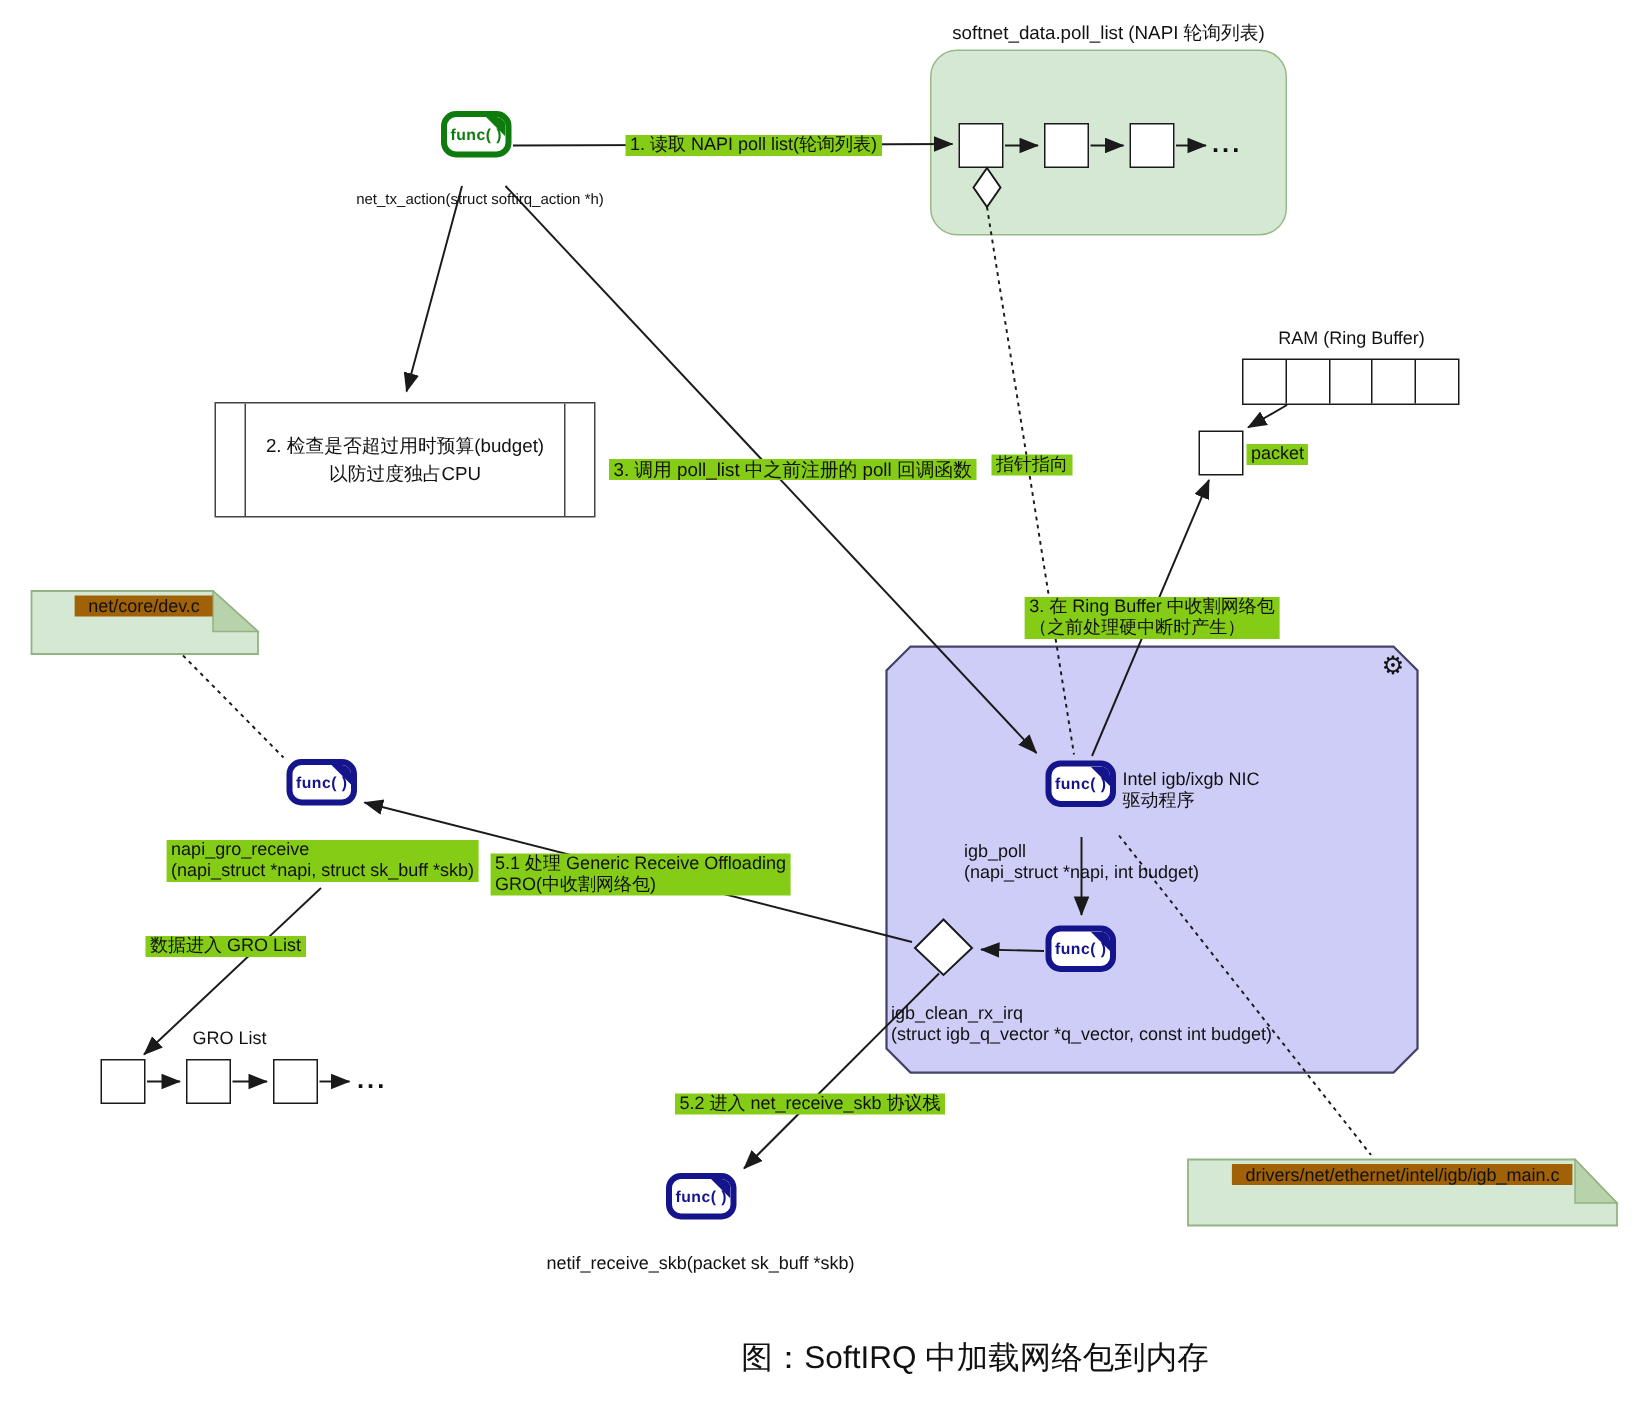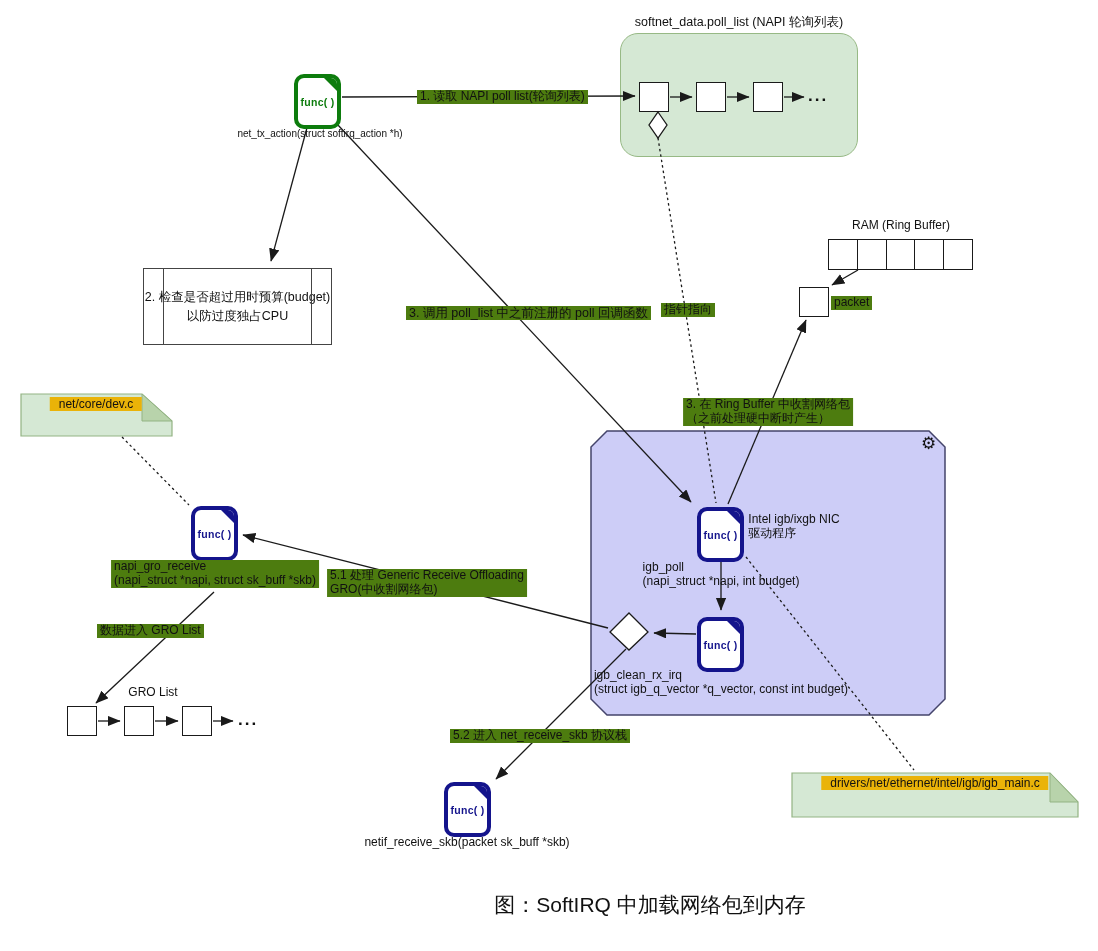--- a/index.html
+++ b/index.html
@@ -2,65 +2,65 @@
 <html><head>
 <meta charset="utf-8">
 <style>
   html,body{margin:0;padding:0;}
   body{
     width:1098px;height:951px;position:relative;background:#fff;
     font-family:"Liberation Sans","DejaVu Sans",sans-serif;color:#111;overflow:hidden;
   }
   .lbl{position:absolute;font-size:12px;line-height:1.15;white-space:nowrap;}
   .ctr{transform:translateX(-50%);}
-  .wbg{background:#4d7c0f;padding:0 3px;}
+  .wbg{background:#84cc16;padding:0 3px;}
   .two{white-space:normal;}
   
   .pollbox{
     position:absolute;left:620px;top:33px;width:238px;height:124px;
     background:#d5e8d4;border:1.4px solid #97b985;border-radius:18px;box-sizing:border-box;
   }
   
   .sq{position:absolute;width:30px;height:30px;background:#fff;border:1.4px solid #1a1a1a;box-sizing:border-box;}
   .dots{position:absolute;font-size:17px;font-weight:bold;letter-spacing:2px;}
   
   .procbox{
-    position:absolute;left:143px;top:268px;width:189px;height:77px;background:#fff;
+    position:absolute;left:143px;top:268px;width:254px;height:77px;background:#fff;
     border:1.3px solid #444;box-sizing:border-box;
     display:flex;align-items:center;justify-content:center;text-align:center;
     font-size:12.5px;line-height:1.45;
   }
   .procbox:before,.procbox:after{
     content:"";position:absolute;top:0;bottom:0;width:0;border-left:1.3px solid #444;
   }
   .procbox:before{left:19px;}
   .procbox:after{right:19px;}
   
   .ramrow{
     position:absolute;left:828px;top:239px;width:145px;height:31px;
     border:1.3px solid #1a1a1a;box-sizing:border-box;display:flex;background:#fff;
   }
   .ramrow .cell{flex:1;border-right:1.3px solid #1a1a1a;}
   .ramrow .cell:last-child{border-right:none;}
   
   .func{
-    position:absolute;width:47px;height:55px;box-sizing:border-box;background:#fff;
+    position:absolute;width:47px;height:31px;box-sizing:border-box;background:#fff;
     border:4px solid;border-radius:10px;overflow:hidden;
     display:flex;align-items:center;justify-content:center;
   }
   .func.green{border-color:#0d7c0d;color:#0d7c0d;}
   .func.navy{border-color:#14148c;color:#14148c;}
   .func .fold{
     position:absolute;top:0;right:0;width:0;height:0;border-style:solid;
     border-width:0 13px 13px 0;border-color:transparent currentColor transparent transparent;
   }
   .func .ft{font-weight:bold;font-size:10.5px;letter-spacing:.3px;}
   
   .fileicon{position:absolute;}
-  .filelabel{position:absolute;font-size:12px;background:#eab308;padding:0 9px;white-space:nowrap;transform:translateX(-50%);}
+  .filelabel{position:absolute;font-size:12px;background:#a16207;padding:0 9px;white-space:nowrap;transform:translateX(-50%);}
   .gear{position:absolute;font-size:17px;line-height:1;color:#111;}
   .title{
     position:absolute;left:650px;top:891px;transform:translateX(-50%);
     font-size:21px;font-weight:normal;white-space:nowrap;
   }
   svg.overlay{position:absolute;left:0;top:0;pointer-events:none;}
 </style>
 </head>
 <body>
 

